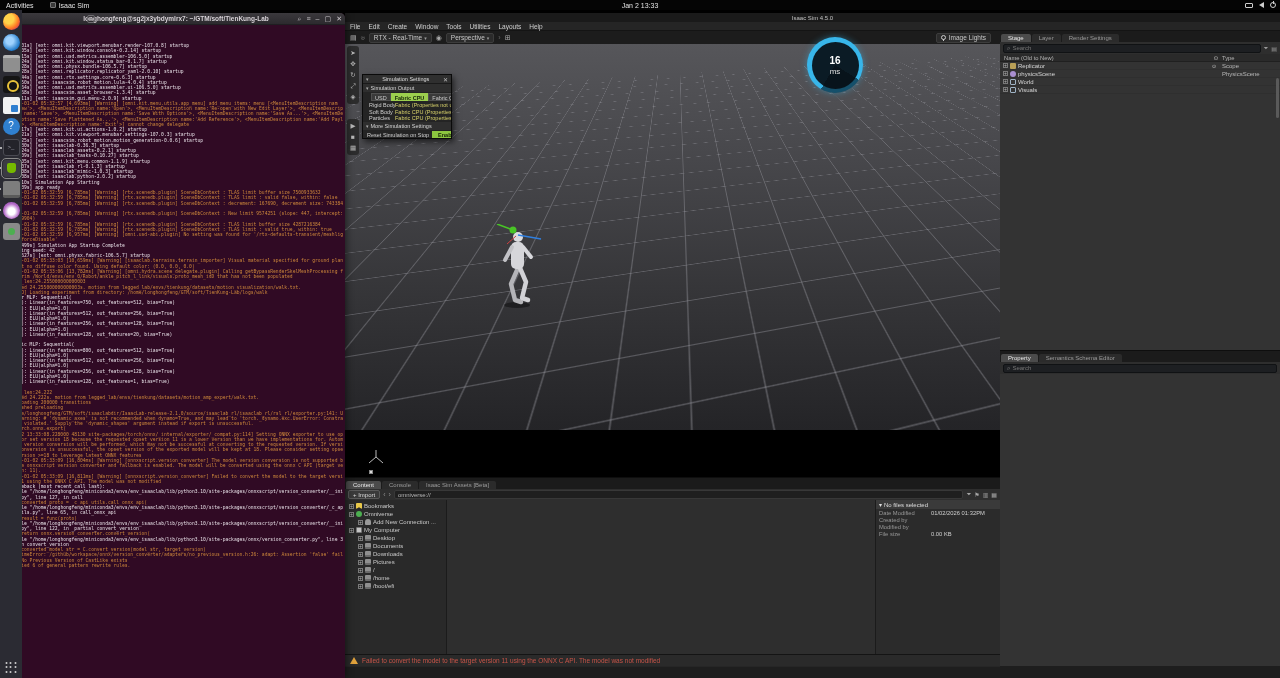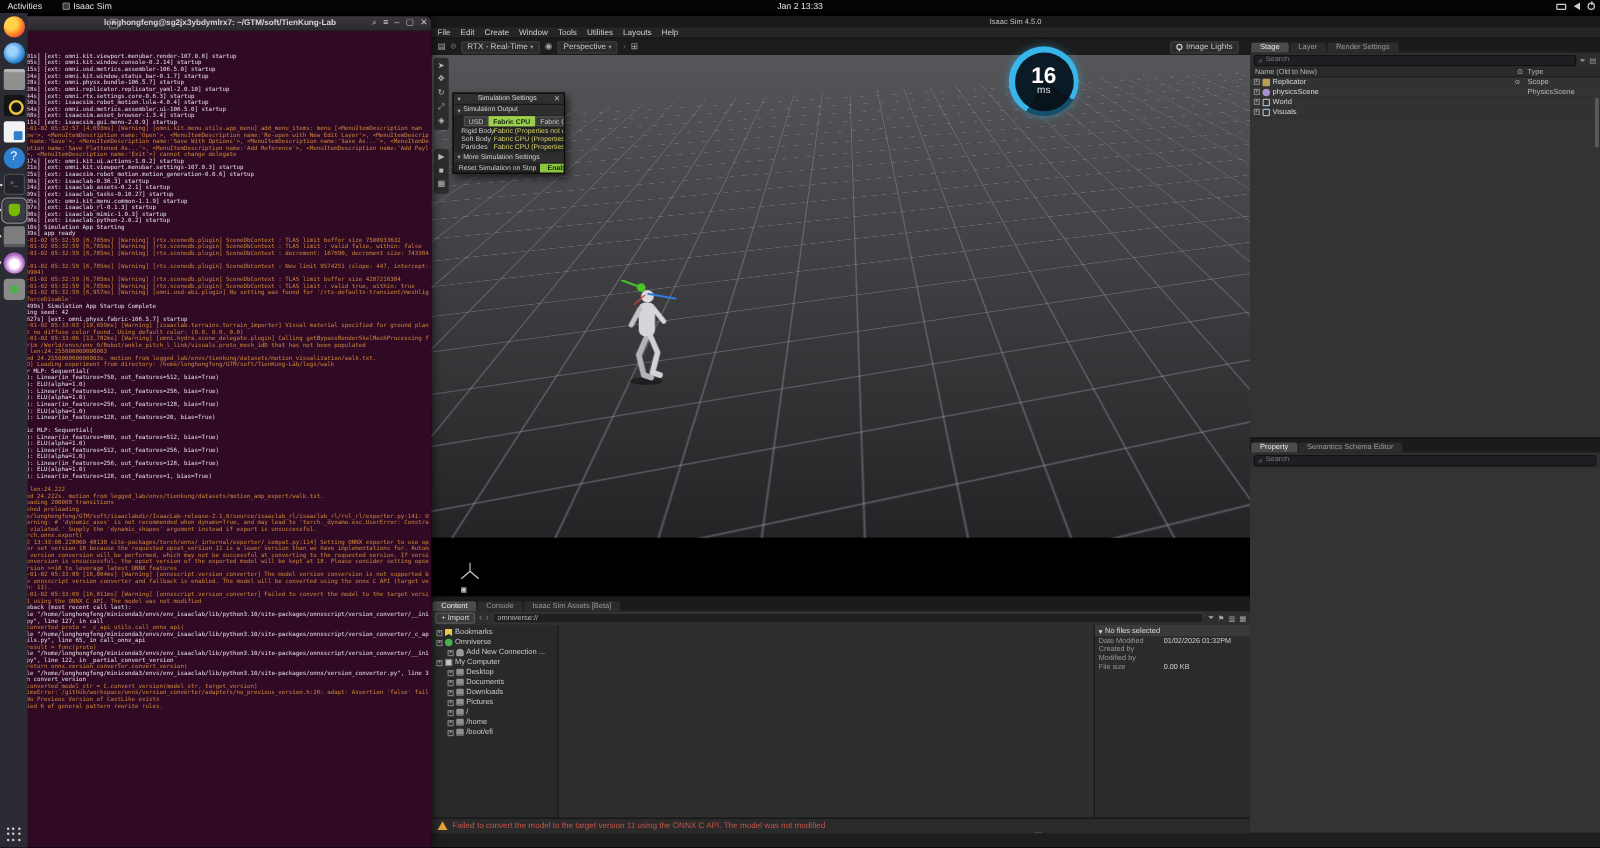--- a/index.html
+++ b/index.html
@@ -105,21 +105,21 @@
              transform:perspective(430px) rotateX(57deg) rotateZ(-14deg);transform-origin:50% 52%;}
   .robot{position:absolute;left:150px;top:180px;width:48px;height:86px;}
   .axis-tripod{position:absolute;left:23px;bottom:12px;width:16px;height:15px;}
   .origin-cube{position:absolute;left:24px;bottom:3px;width:4px;height:4px;background:#d9d9d9;border:1px solid #888;}
 
   .fpsring{position:absolute;left:462px;top:6px;width:56px;height:56px;border-radius:50%;z-index:6;
            background:conic-gradient(from 210deg,#38b6ea 0 272deg,#15506b 272deg 360deg);
            display:flex;align-items:center;justify-content:center;box-shadow:0 0 7px rgba(56,182,234,.45);}
   .fpsinner{width:47px;height:47px;border-radius:50%;background:rgba(7,15,22,.93);
             display:flex;flex-direction:column;align-items:center;justify-content:center;}
-  .fpsval{font-size:18px;font-weight:bold;color:#fff;line-height:13px;}
+  .fpsval{font-size:10px;font-weight:bold;color:#fff;line-height:13px;}
   .fpsunit{font-size:8px;color:#e0e0e0;}
 
   
   .simset{position:absolute;left:17px;top:43px;width:90px;height:65px;background:#242424;z-index:7;
           border:1px solid #0a0a0a;box-shadow:2px 3px 6px rgba(0,0,0,.6);overflow:hidden;font-size:5.5px;}
   .ss-title{height:9px;background:#2f2f2f;border-bottom:1px solid #1a1a1a;display:flex;align-items:center;padding:0 3px;color:#ddd;}
   .ss-title .t{flex:1;text-align:center;font-size:5.5px;}
   .ss-caret{color:#aaa;font-size:5px;}
   .ss-close{color:#bbb;font-size:6px;}
   .ss-sect{height:8px;background:#2e2e2e;display:flex;align-items:center;gap:2px;padding:0 3px;color:#d5d5d5;}

